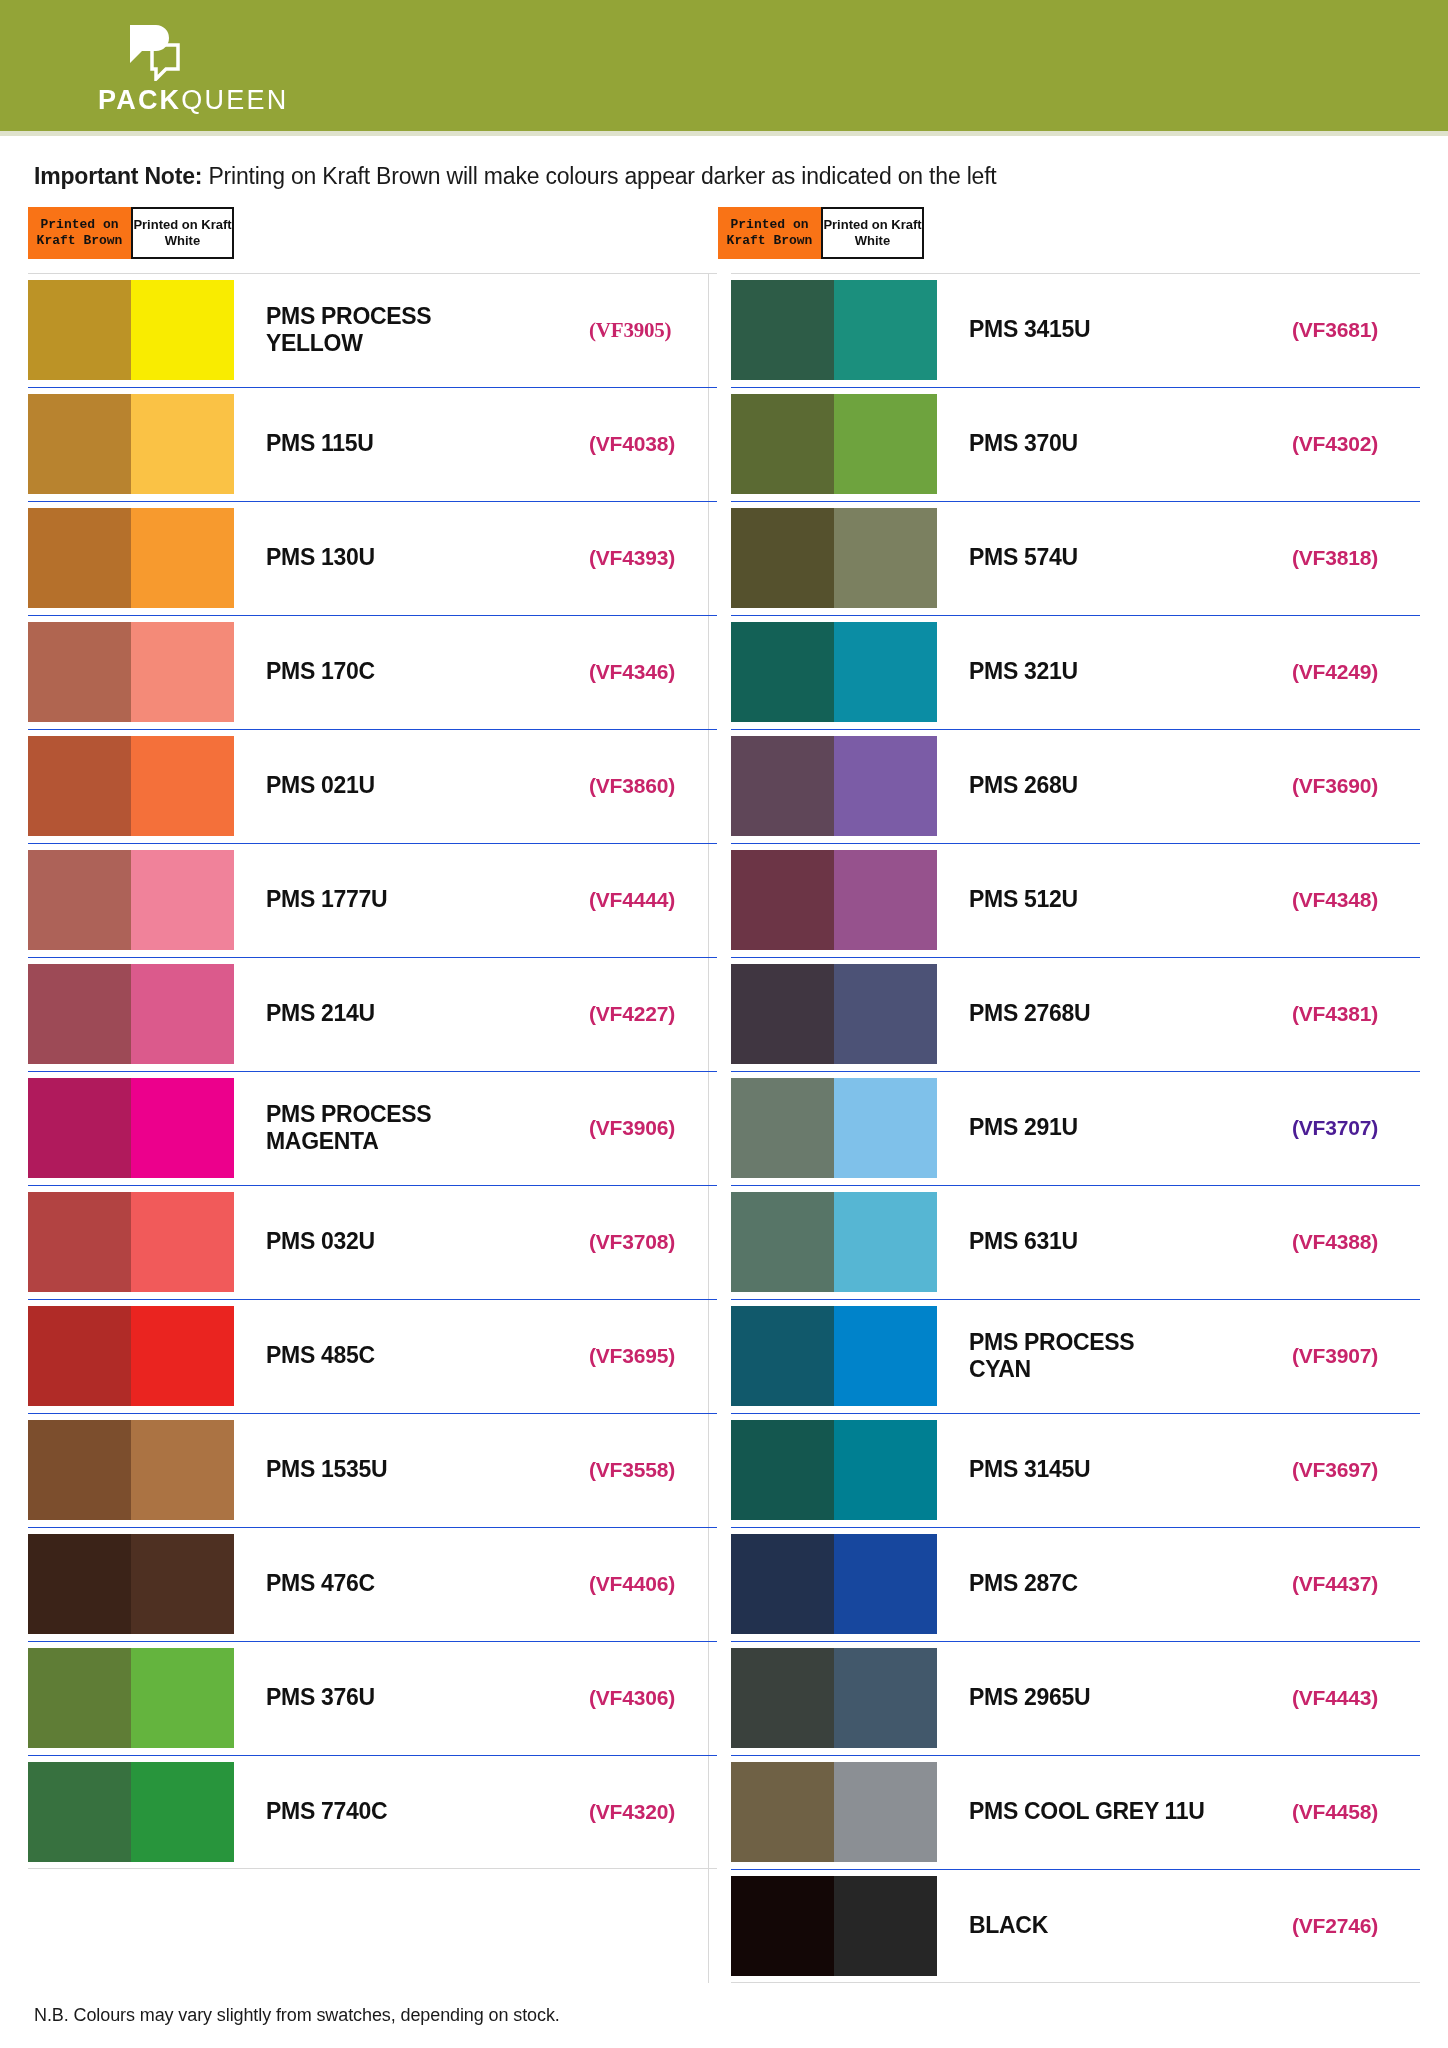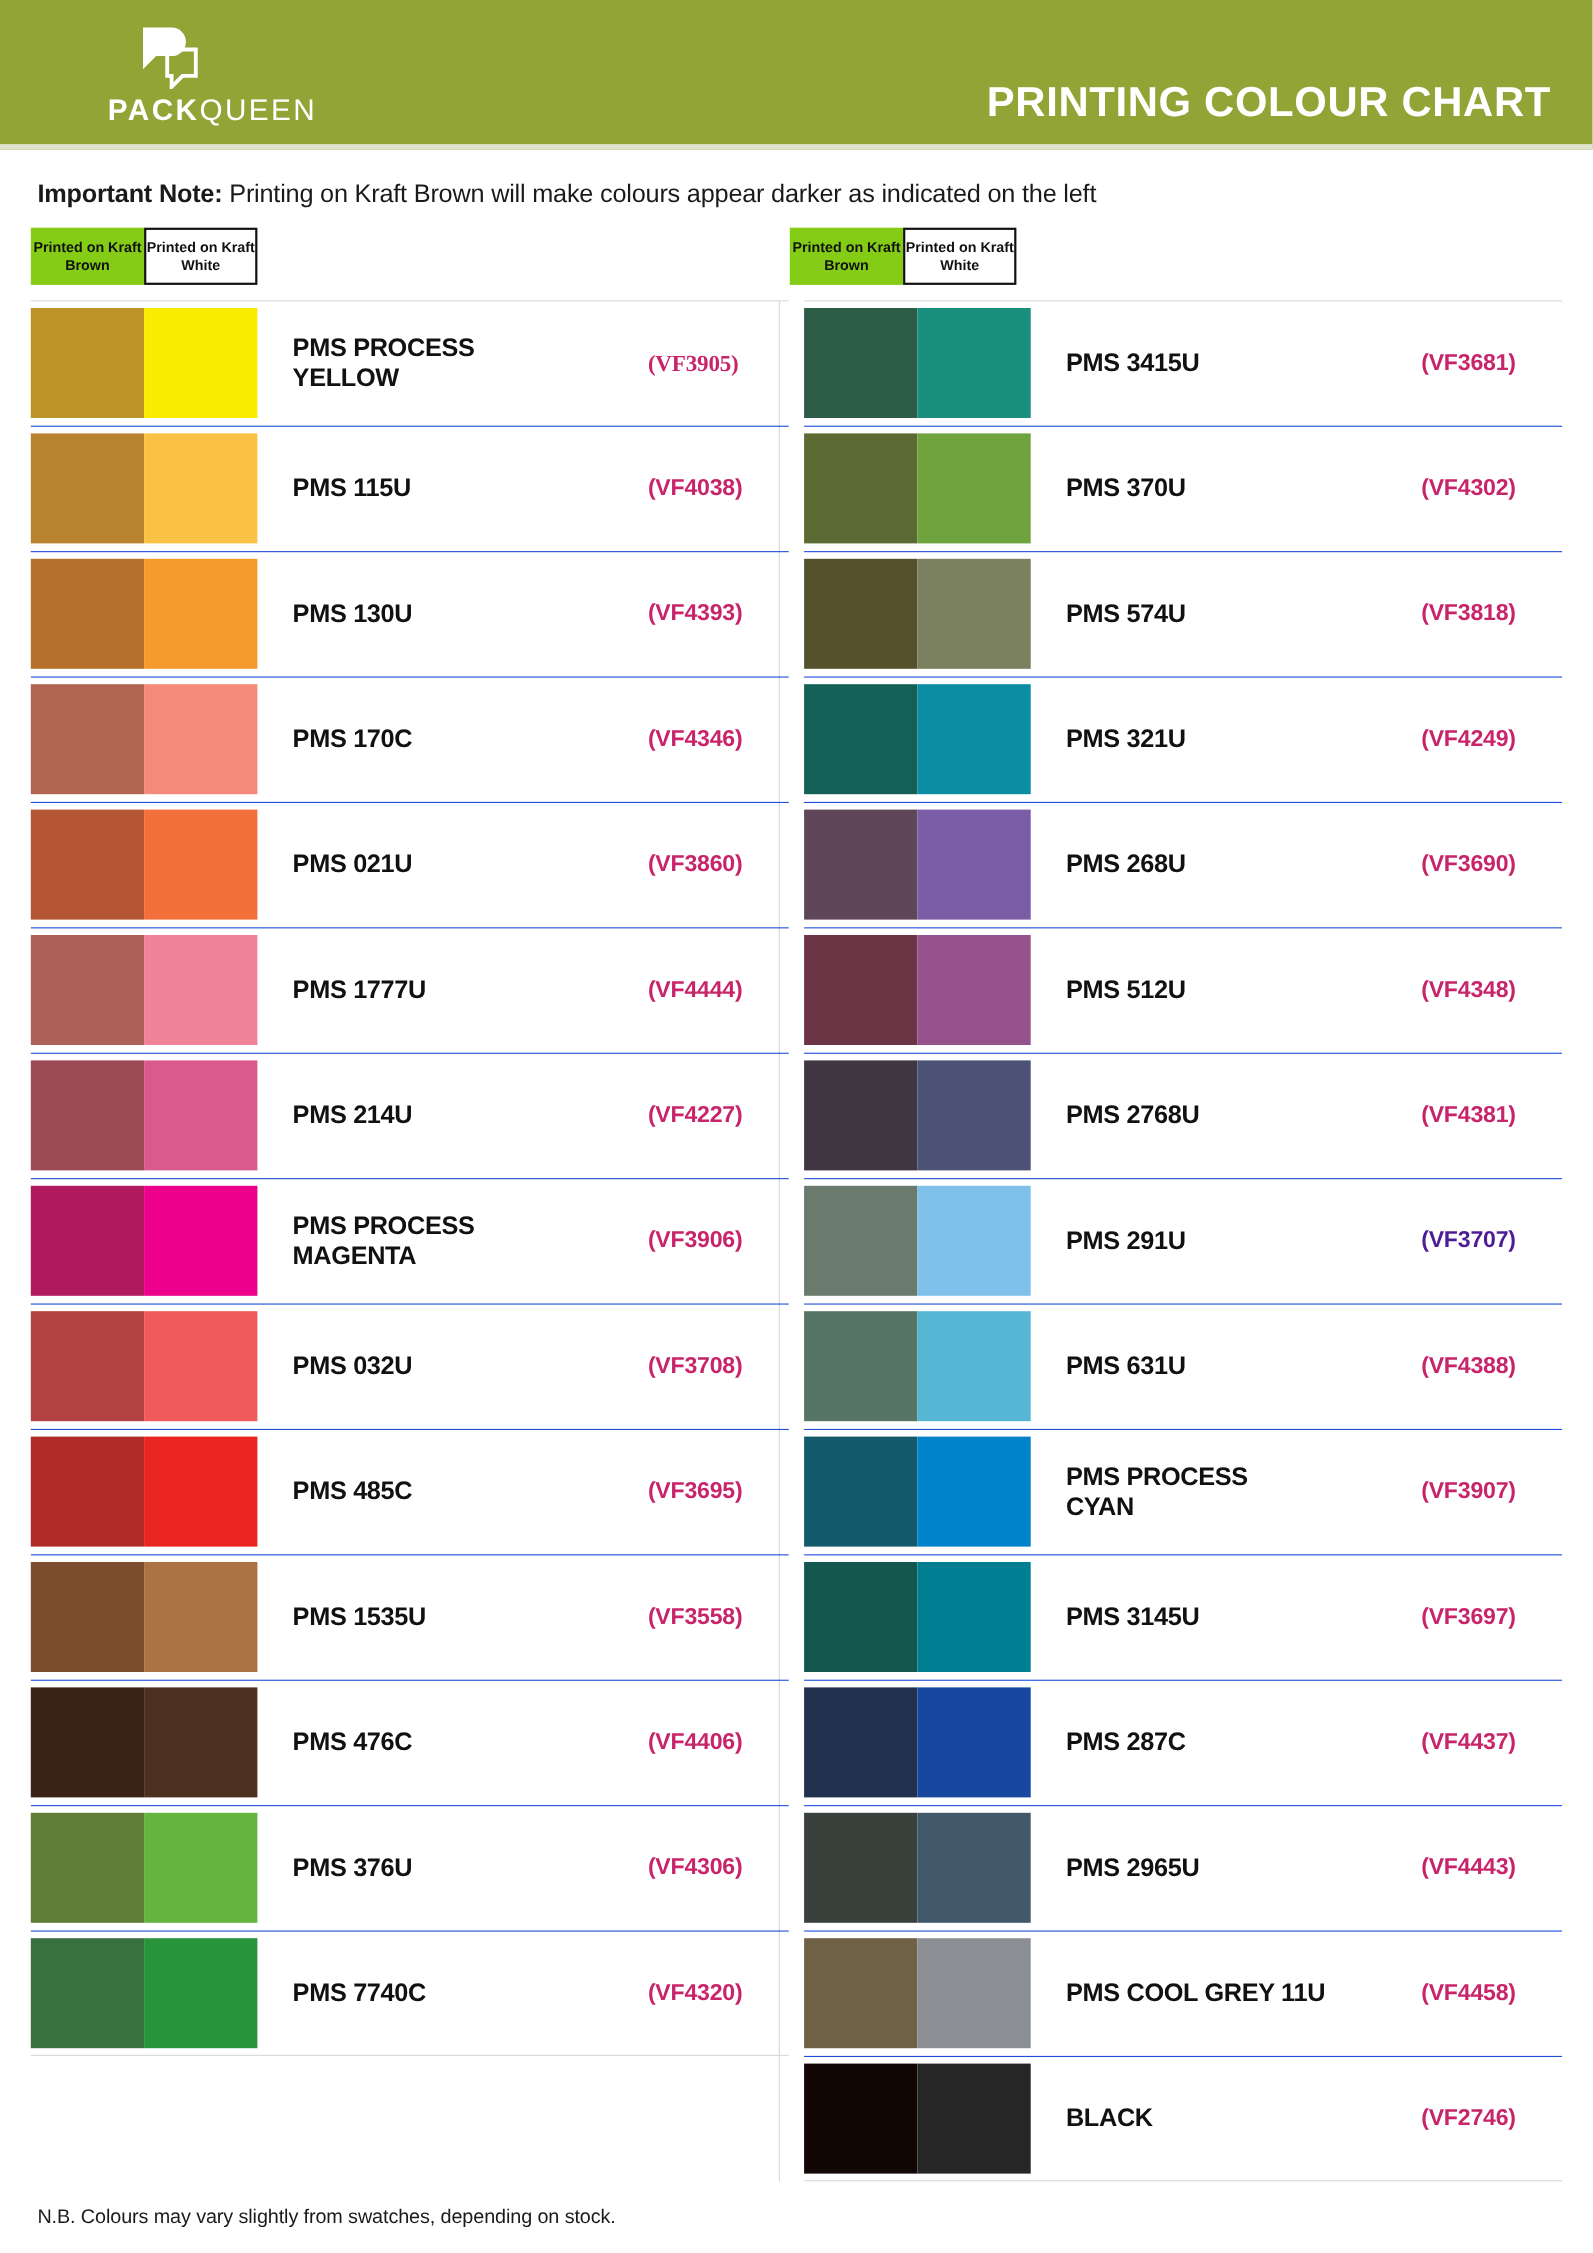--- a/index.html
+++ b/index.html
@@ -93,21 +93,21 @@
     display: flex;
     flex-direction: column;
     align-items: center;
     justify-content: center;
     font-size: 13px;
     font-weight: bold;
     line-height: 1.25;
     color: #111111;
     text-align: center;
   }
-  .legend-cell.brown { background: #84cc16; }
+  .legend-cell.brown { background: #f97316; font-family: Liberation Mono, monospace; }
   .legend-cell.white { background: #ffffff; border: 2px solid #111111; }
 
   
   .chart {
     position: relative;
     display: flex;
     padding: 0 28px 0 28px;
     margin-top: 2px;
   }
   .col {
@@ -181,21 +181,20 @@
 <div class="page">
 
   <div class="header">
     <div class="brand">
       <svg class="brand-mark" viewBox="0 0 56 58">
         <path d="M4 2 H30 A13 13 0 0 1 30 28 H16 L4 40 Z" fill="#ffffff"></path>
         <path d="M26 22 H52 V46 H40 L30 56 V46 H26 Z" fill="none" stroke="#ffffff" stroke-width="3.5"></path>
       </svg>
       <div class="brand-name"><span>PACK</span><span class="thin">QUEEN</span></div>
     </div>
-    <div class="header-title">PRINTING COLOUR CHART</div>
   </div>
 
   <div class="note"><span class="note-strong">Important Note:</span><span> Printing on Kraft Brown will make colours appear darker as indicated on the left</span></div>
 
   <div class="legend-row">
     <div class="legend left">
       <div class="legend-cell brown">Printed on
 Kraft Brown</div>
       <div class="legend-cell white">Printed on
 Kraft White</div>

